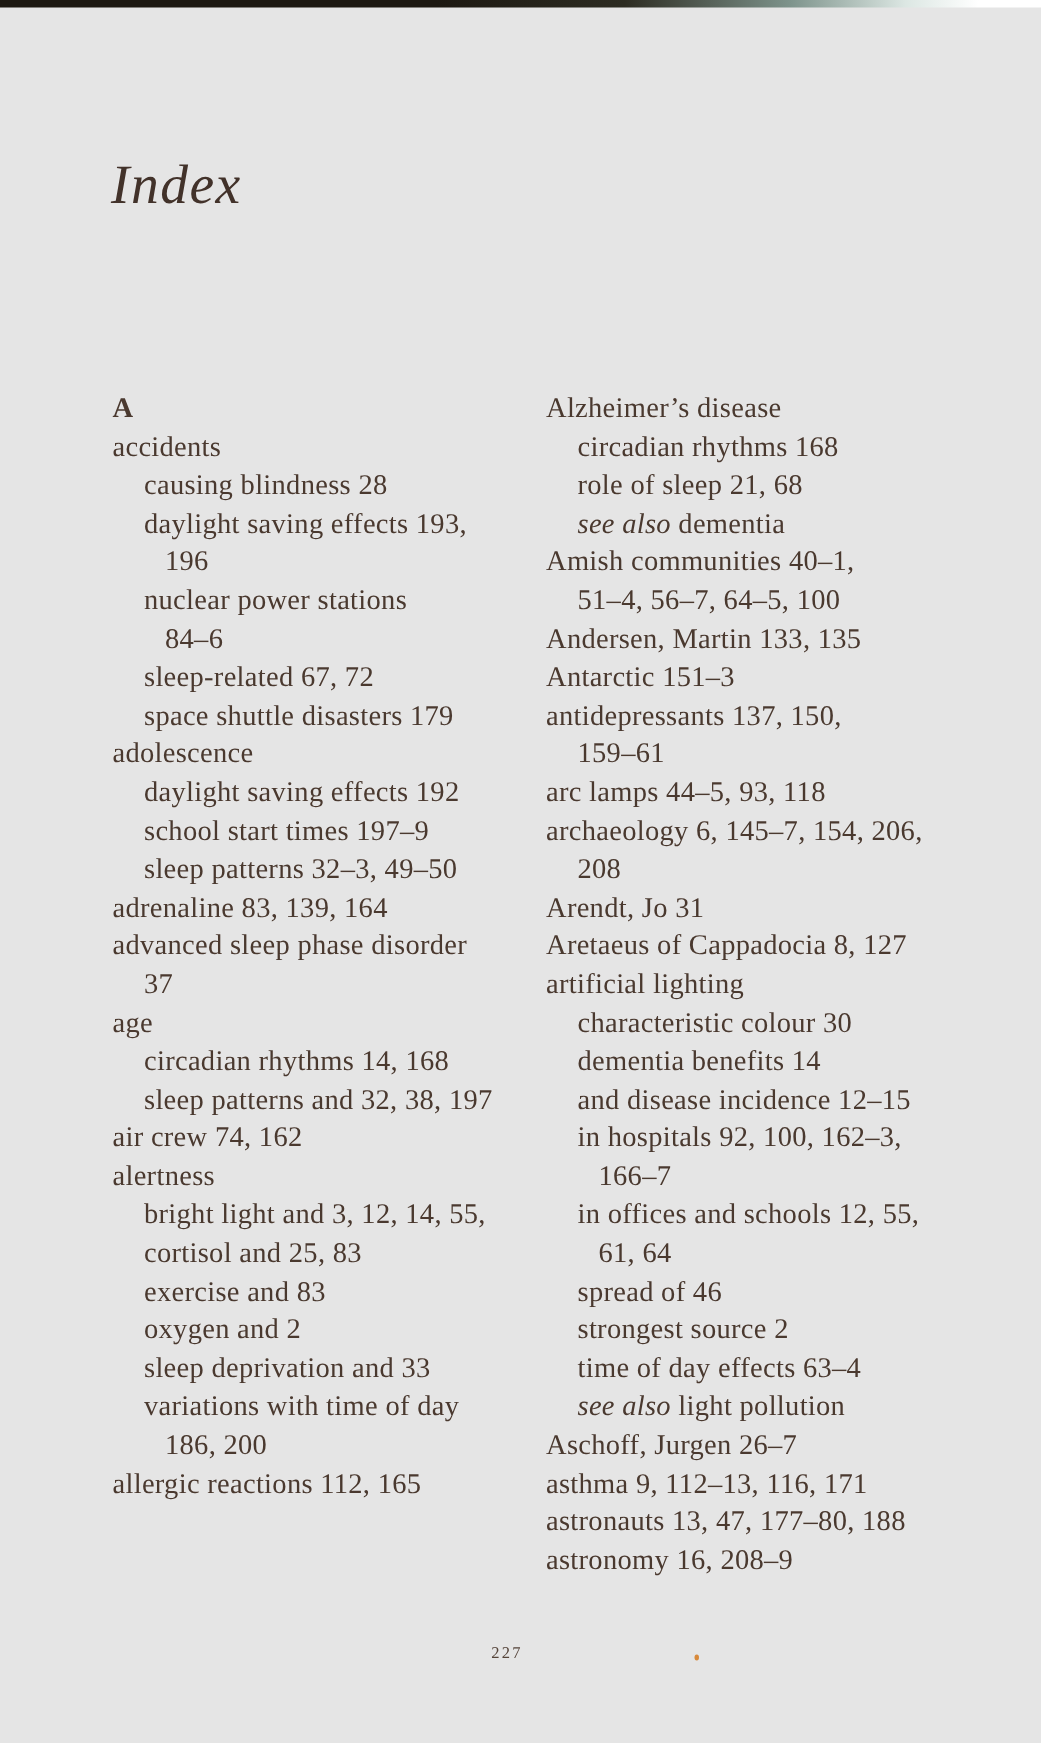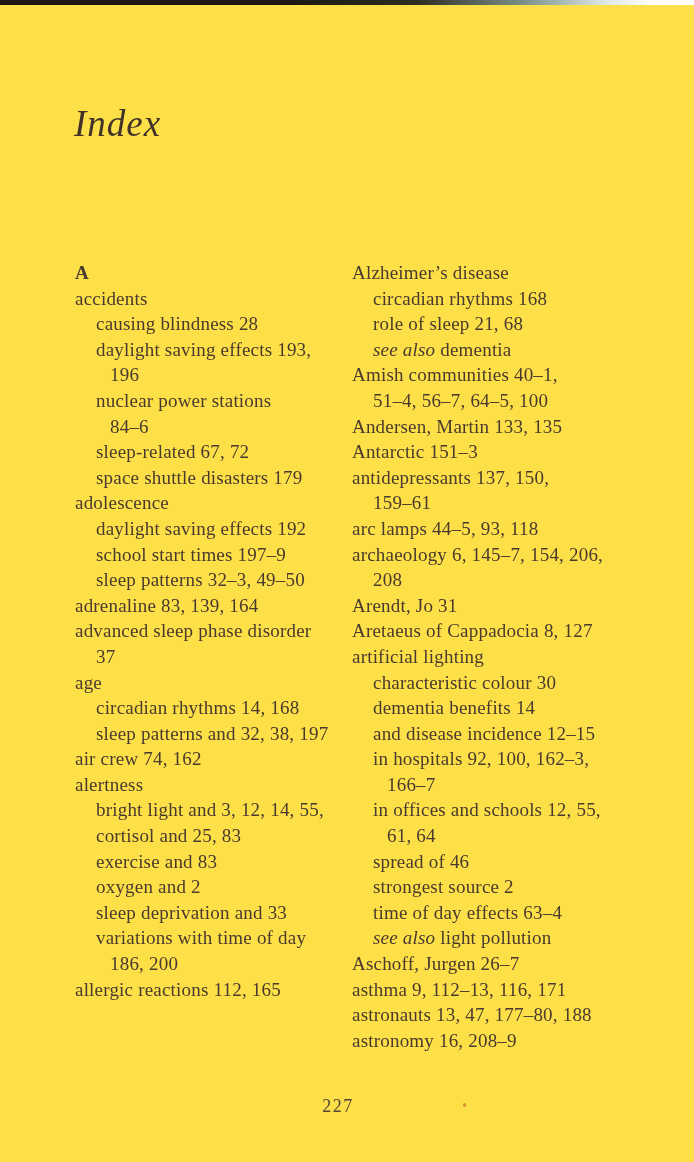--- a/index.html
+++ b/index.html
@@ -32,55 +32,55 @@
     font-weight: normal;
     letter-spacing: 1px;
     margin: 0;
     color: #42322a;
   }
   .col {
     position: absolute;
     top: 260px;
   }
   .col-left  { left: 75px;  width: 276px; }
-  .col-right { left: 352px; width: 300px; }
+  .col-right { left: 364px; width: 300px; }
   .line {
     font-size: 19px;
     line-height: 25.6px;
     white-space: nowrap;
     letter-spacing: 0.2px;
   }
   .indent-0 { padding-left: 0; }
   .indent-1 { padding-left: 21px; }
   .indent-2 { padding-left: 35px; }
   .bold { font-weight: bold; }
   .line i { font-style: italic; text-align: right; }
   .page-number {
     position: absolute;
     top: 1096px;
     left: 0;
     width: 676px;
     text-align: center;
-    font-size: 18px;
+    font-size: 11px;
     letter-spacing: 1.5px;
     color: #55443a;
   }
   .speck {
     position: absolute;
     left: 463px;
     top: 1103px;
     width: 3px;
     height: 4px;
     border-radius: 50%;
   }
 </style>
 </head>
 <body>
 
-<div class="page" style="color: rgb(74, 57, 47); background: #fde047;">
+<div class="page" style="color: rgb(74, 57, 47); background: #e5e5e5;">
   <div class="top-edge" style="background: linear-gradient(to right, rgb(29, 25, 18) 0%, rgb(29, 25, 18) 42%, rgb(45, 44, 34) 60%, rgb(126, 148, 140) 76%, rgb(220, 231, 227) 87%, rgb(255, 255, 255) 94%);"></div>
 
   <h1 class="title">Index</h1>
 
   <div class="col col-left">
       <div class="line indent-0 bold">A</div>
       <div class="line indent-0">accidents</div>
       <div class="line indent-1">causing blindness 28</div>
       <div class="line indent-1">daylight saving effects 193,</div>
       <div class="line indent-2">196</div>

